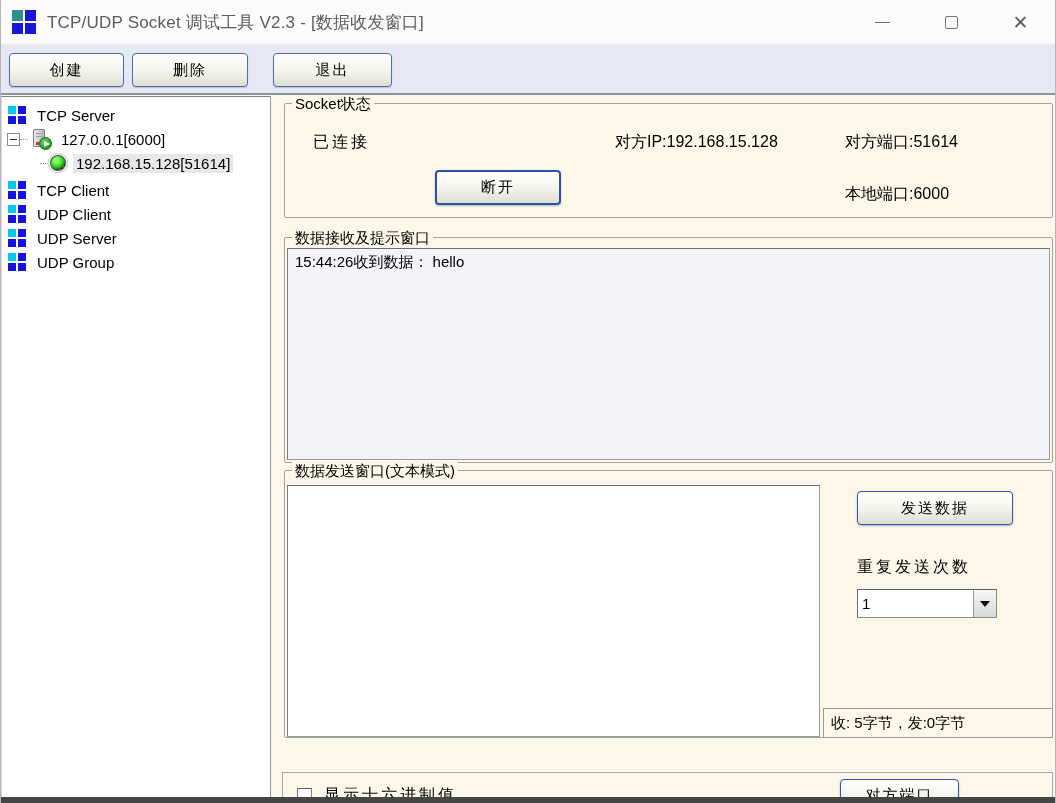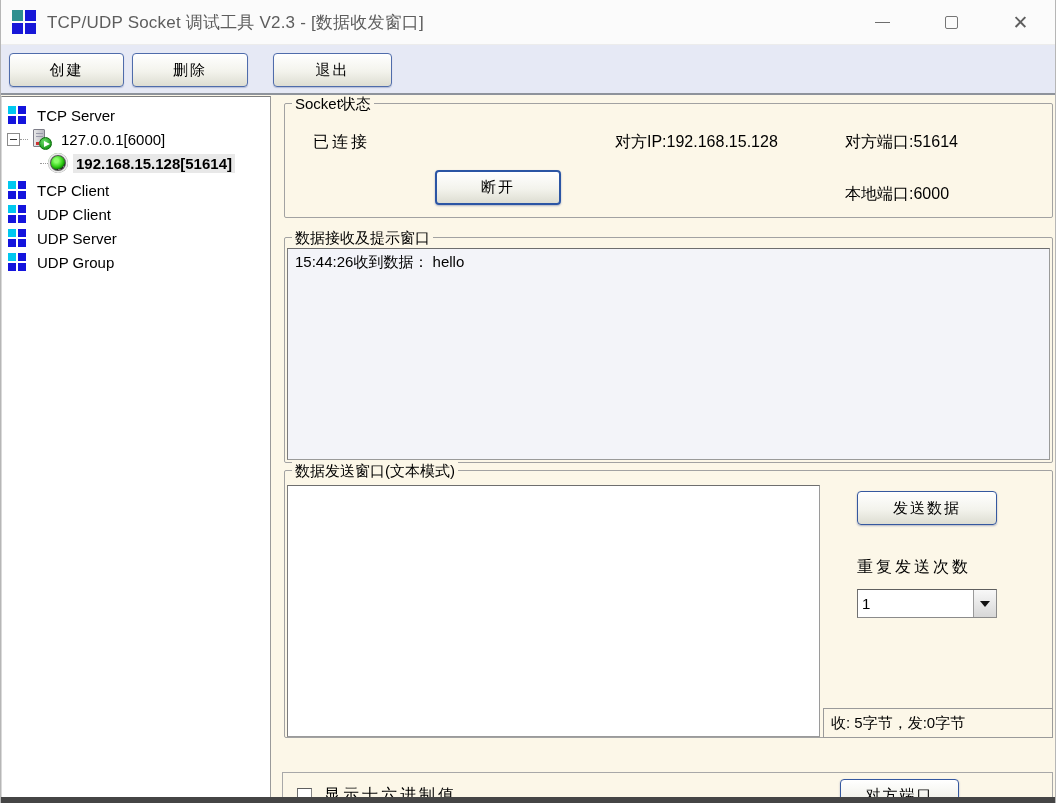--- a/index.html
+++ b/index.html
@@ -107,21 +107,21 @@
     border:2px solid #2b55a4; box-shadow:inset 0 1px 0 #fff, 0 1px 2px rgba(60,80,140,.4); }
 
   .recv-area { position:absolute; left:2px; top:10px; width:763px; height:212px;
     background:#f3f4f9; border:1px solid #9a9a9a; border-top-color:#6e6e6e; border-left-color:#7c7c7c;
     padding:4px 7px; font-size:15px; color:#000; overflow:hidden; }
 
   .send-area { position:absolute; left:2px; top:14px; width:533px; height:252px;
     background:#ffffff; border:1px solid #9a9a9a; border-top-color:#6e6e6e; border-left-color:#7c7c7c;
     padding:4px 7px; font-size:15px; font-family:inherit; resize:none; outline:none; }
 
-  .btn-send { position:absolute; left:572px; top:20px; width:140px; height:34px;
+  .btn-send { position:absolute; left:572px; top:20px; width:156px; height:34px;
     border:1px solid #35589f; box-shadow:inset 0 1px 0 #fff, 0 1px 2px rgba(60,80,140,.4); }
   .repeat-label { position:absolute; left:572px; top:86px; font-size:16px; letter-spacing:3px; }
   .combo { position:absolute; left:572px; top:118px; width:140px; height:29px;
     background:#fff; border:1px solid #8b8b8b; border-top-color:#5f5f5f; border-left-color:#707070;
     display:flex; align-items:center; }
   .combo-value { flex:1; font-size:15px; padding-left:4px; border:none; outline:none; width:100%;
     font-family:inherit; background:transparent; }
   .combo-btn { width:23px; height:100%; border-left:1px solid #9a9a9a;
     background:linear-gradient(#f8f8f8,#d7d7d7); display:flex; align-items:center; justify-content:center; }
   .combo-btn .arrow { width:0; height:0; border-left:5px solid transparent; border-right:5px solid transparent;
@@ -192,21 +192,21 @@
         <span class="tower">
             <i></i>
             <i></i>
             <i></i>
           </span>
           <span class="play"></span>
       </span>
       <span class="tree-label">127.0.0.1[6000]</span>
     </div>
 
-    <div class="tree-row" style="padding-left:38px;font-weight:bold;">
+    <div class="tree-row" style="padding-left:38px;">
       <span class="dotline"></span>
       <span class="conn-icon"></span>
       <span class="tree-label selected">192.168.15.128[51614]</span>
     </div>
 
     <div class="tree-row" style="margin-top:3px;">
       <span class="sq-icon">
           <span class="c"></span>
           <span class="b"></span>
           <span class="b"></span>

